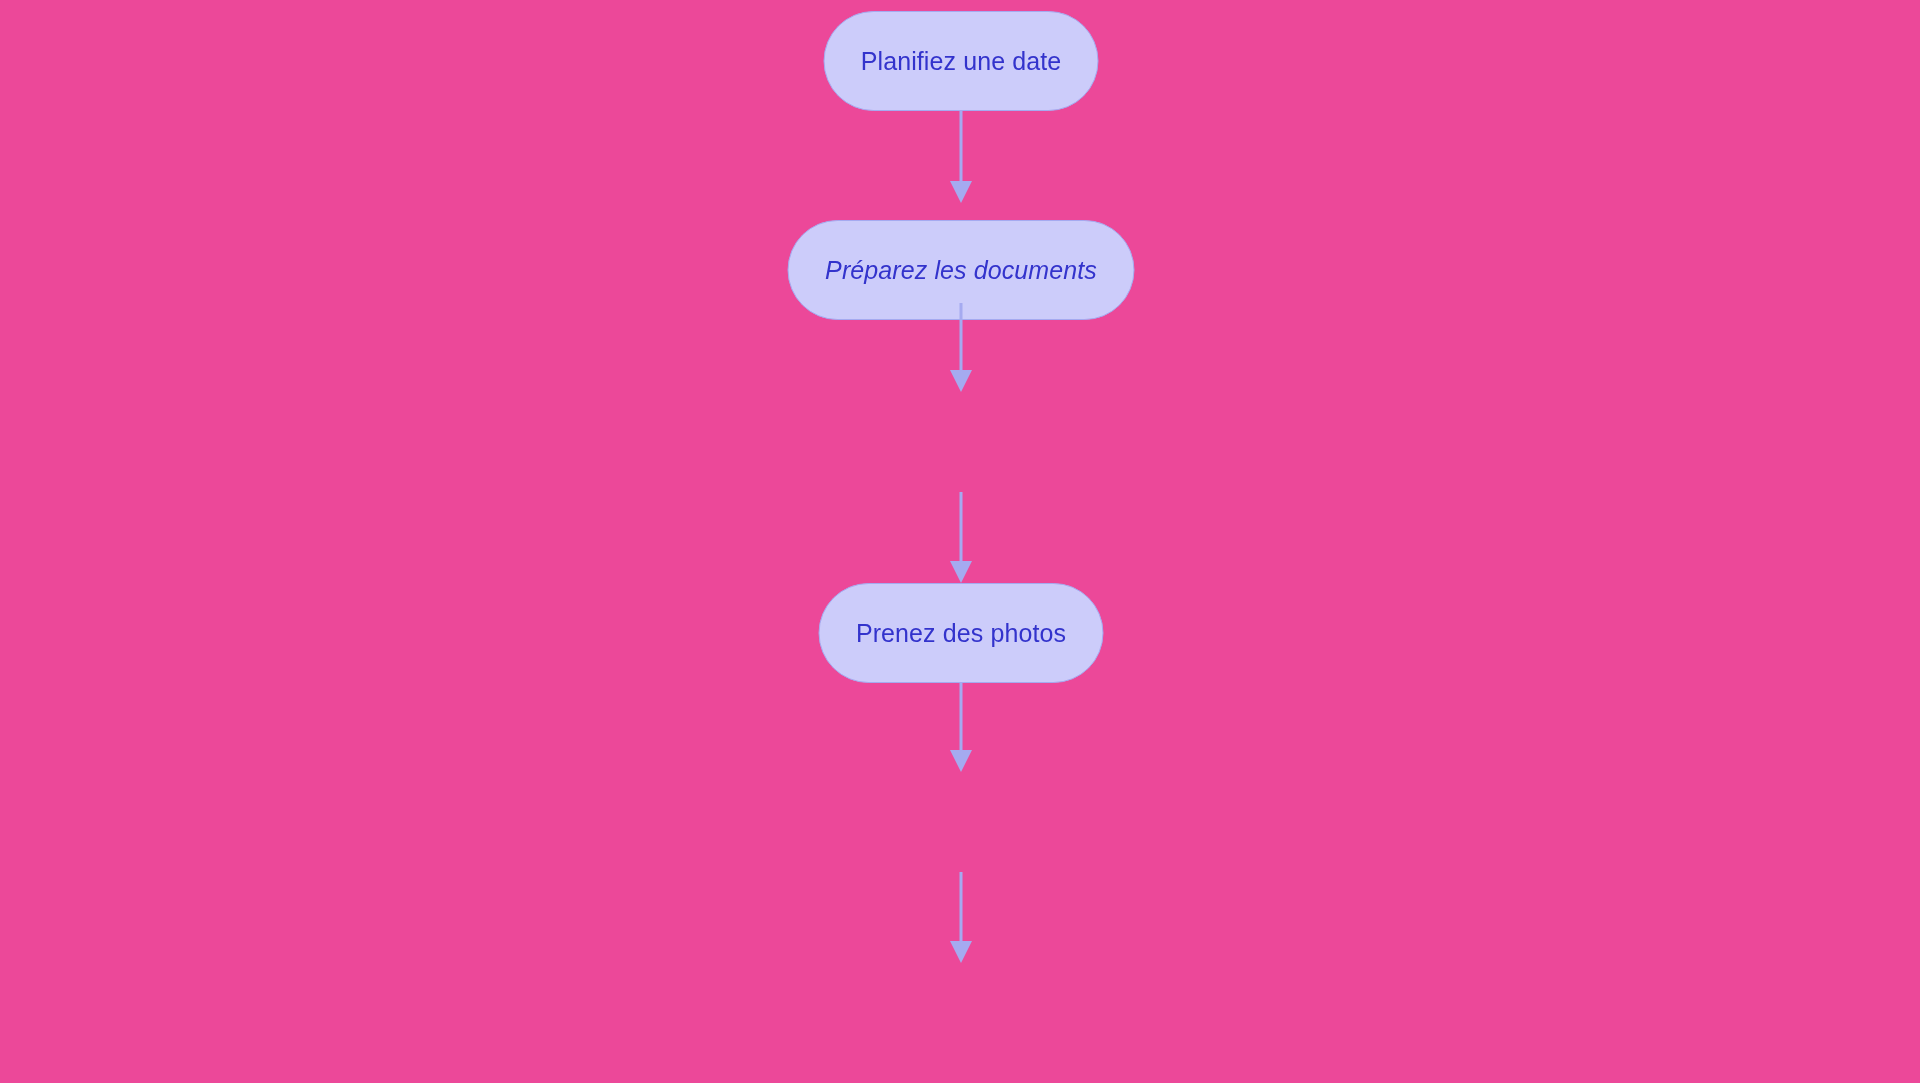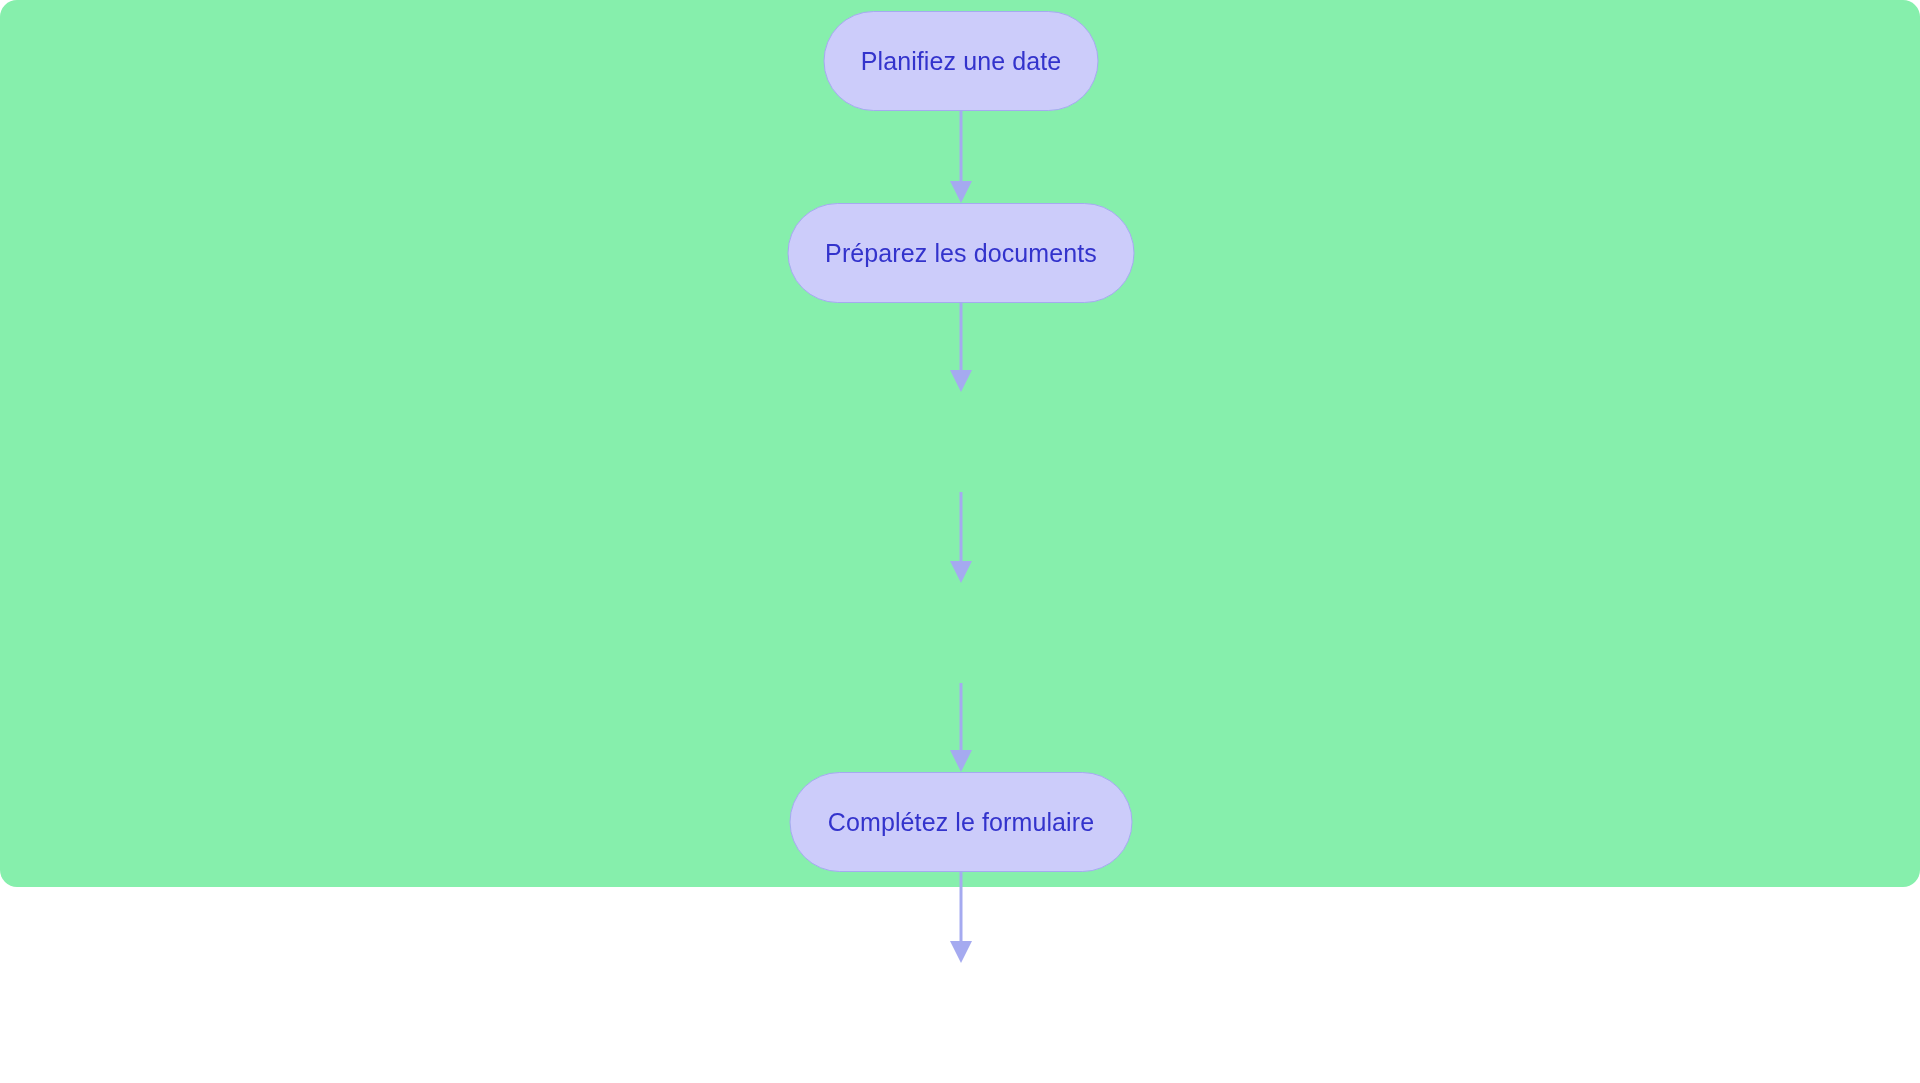--- a/index.html
+++ b/index.html
@@ -11,23 +11,22 @@
   body {
     width: 1920px;
     height: 1083px;
     overflow: hidden;
     font-family: "Liberation Sans", sans-serif;
   }
 
   #flow-canvas {
     position: relative;
     width: 1920px;
-    height: 887px;
-    background: #86efac;
-    border-radius: 17px;
+    height: 1083px;
+    background: #ec4899;
   }
 
   .flow-node {
     position: absolute;
     box-sizing: border-box;
     display: flex;
     align-items: center;
     justify-content: center;
     background: #ccccfa;
     border: 1.6px solid #a5aaf0;
@@ -57,21 +56,21 @@
   }
   .flow-edge svg {
     display: block;
     width: 26px;
     height: 100%;
     overflow: visible;
   }
 
   
   .n0 { top: 11px;   width: 275px; }
-  .n1 { top: 203px;  width: 347px; }
+  .n1 { top: 220px;  width: 347px; font-style: italic; }
   .n2 { top: 392px;  width: 369px; }
   .n3 { top: 583px;  width: 285px; }
   .n4 { top: 772px;  width: 343px; }
   .n5 { top: 963px;  width: 369px; }
 
   .e0 { top: 111px; height: 92px; }
   .e1 { top: 303px; height: 89px; }
   .e2 { top: 492px; height: 91px; }
   .e3 { top: 683px; height: 89px; }
   .e4 { top: 872px; height: 91px; }
@@ -104,31 +103,31 @@
   </div>
 
 
   <div class="flow-edge e2">
     <svg viewBox="0 0 26 91" preserveAspectRatio="none">
       <line x1="13" y1="0" x2="13" y2="71" stroke="#a5aaf0" stroke-width="3"></line>
       <polygon points="2,69 24,69 13,91" fill="#a5aaf0"></polygon>
     </svg>
   </div>
 
+  <div class="flow-node n3">
+    <span class="node-label">Prenez des photos</span>
+  </div>
 
   <div class="flow-edge e3">
     <svg viewBox="0 0 26 89" preserveAspectRatio="none">
       <line x1="13" y1="0" x2="13" y2="69" stroke="#a5aaf0" stroke-width="3"></line>
       <polygon points="2,67 24,67 13,89" fill="#a5aaf0"></polygon>
     </svg>
   </div>
 
-  <div class="flow-node n4">
-    <span class="node-label">Complétez le formulaire</span>
-  </div>
 
   <div class="flow-edge e4">
     <svg viewBox="0 0 26 91" preserveAspectRatio="none">
       <line x1="13" y1="0" x2="13" y2="71" stroke="#a5aaf0" stroke-width="3"></line>
       <polygon points="2,69 24,69 13,91" fill="#a5aaf0"></polygon>
     </svg>
   </div>
 
 
 </div>

